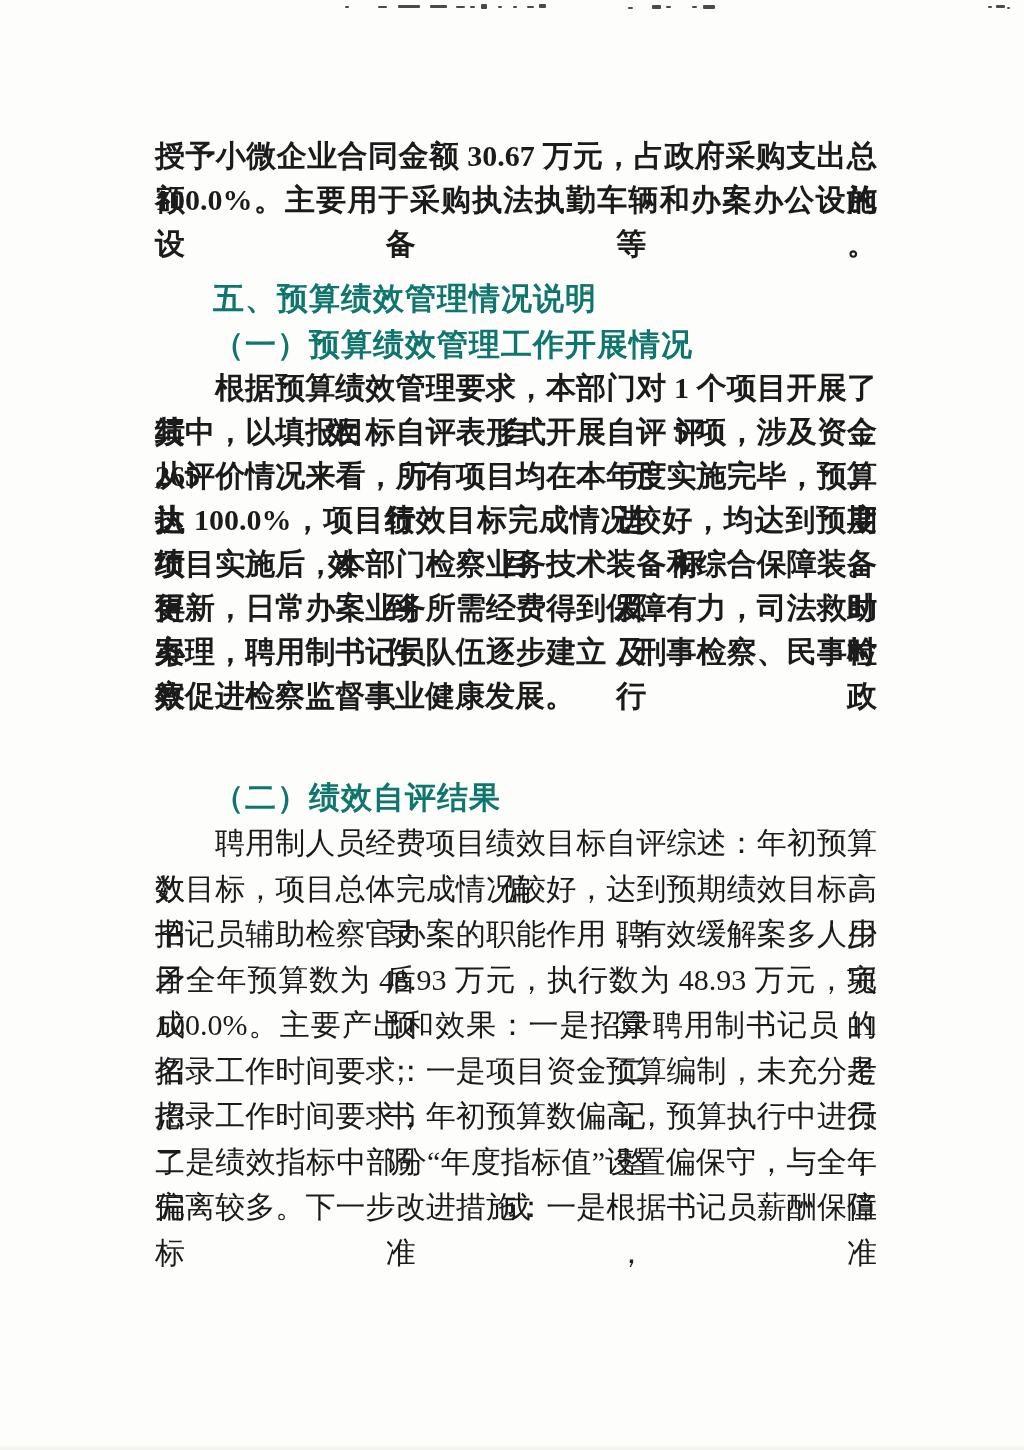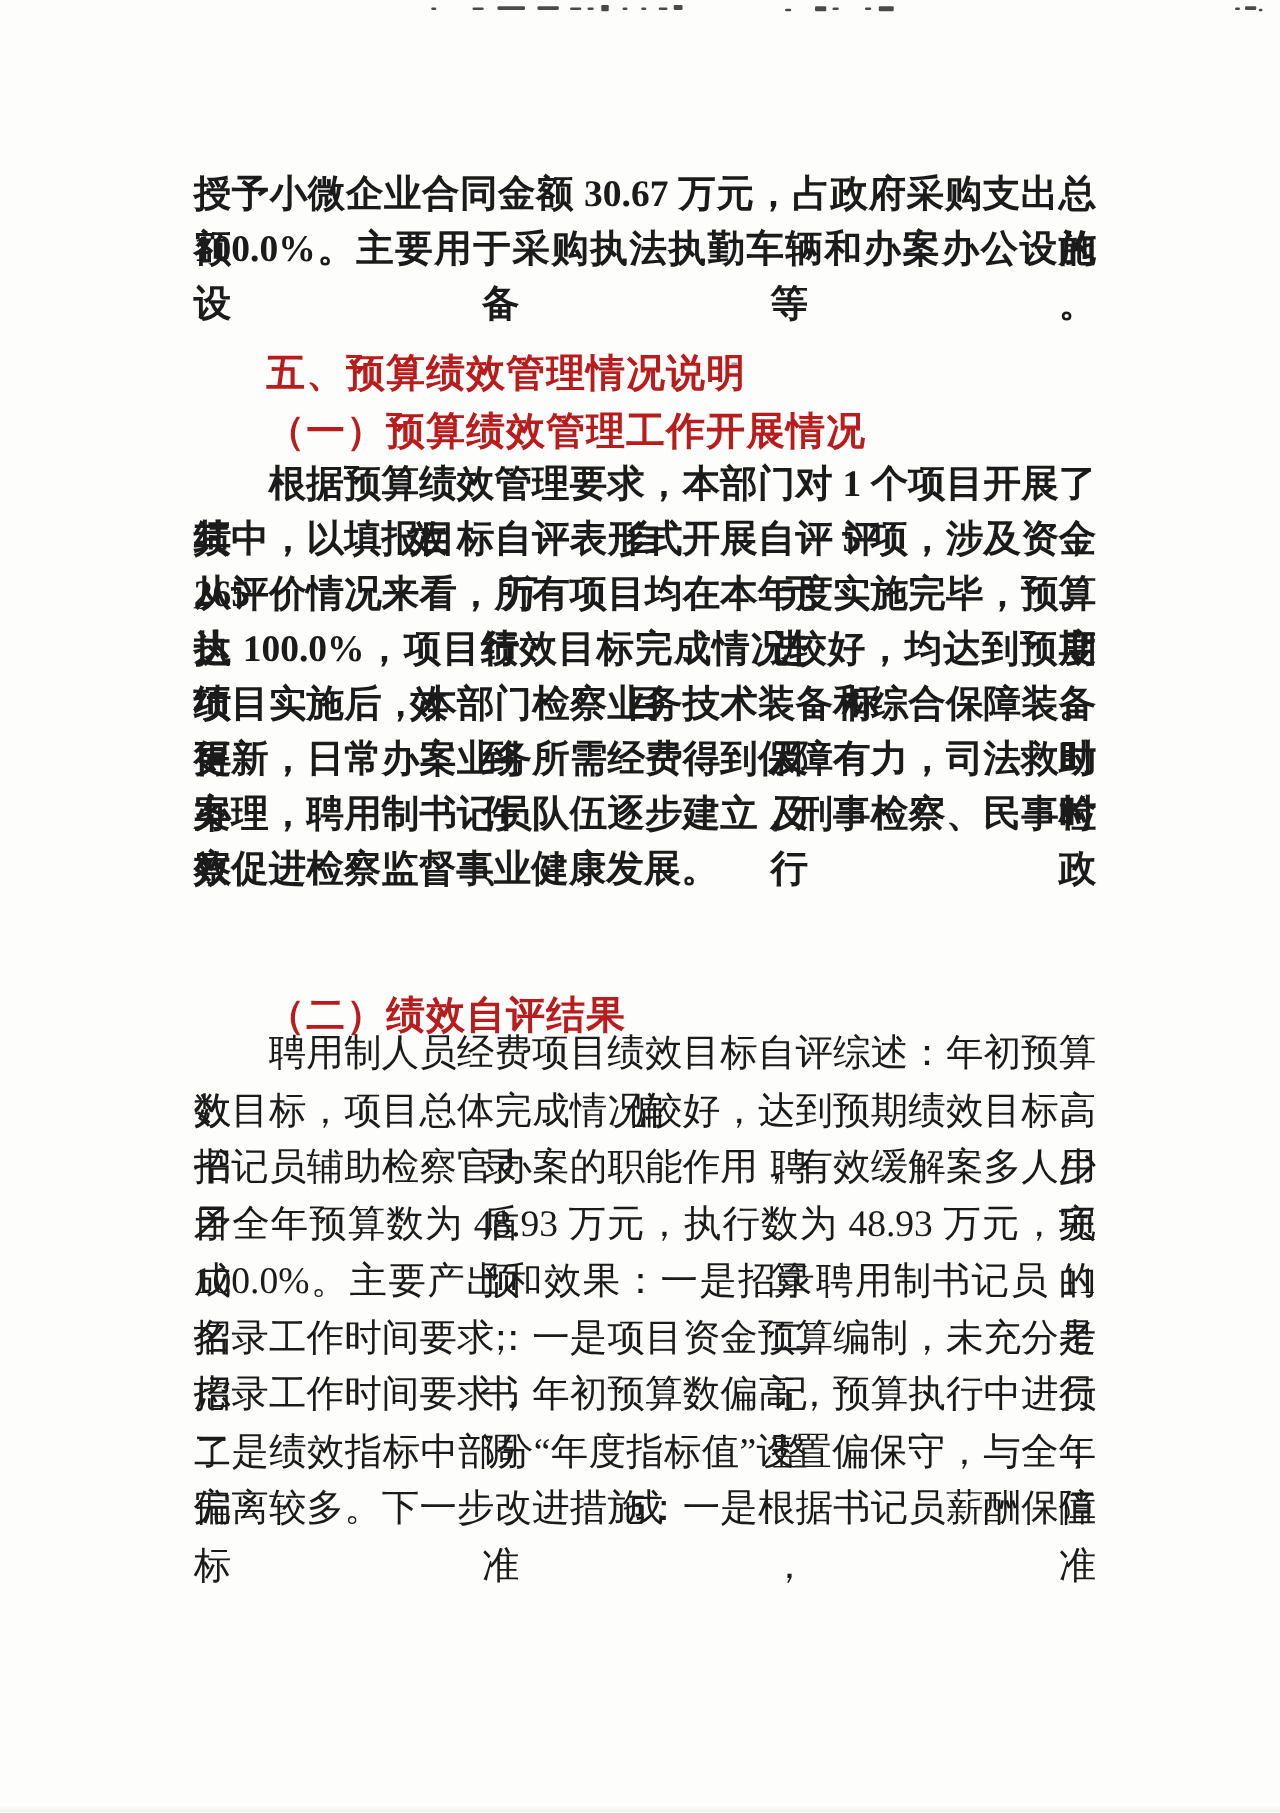--- a/index.html
+++ b/index.html
@@ -25,27 +25,27 @@
   .line.short { text-align-last:left; }
   .line.indent { text-indent:60px; }
   .heading {
     font-family:"Liberation Sans","DejaVu Sans",sans-serif;
     font-weight:700;
     font-size:31px;
     line-height:45px;
     letter-spacing:1px;
     padding-left:58px;
     text-align:left;
-    color:#b91c1c;
+    color:#0f766e;
   }
   .para-prev  { top:134px; }
   .h-section  { top:276px; }
   .h-sub1     { top:322px; }
   .para-sub1  { top:366px; }
-  .h-sub2     { top:775px;margin-top:14px; }
+  .h-sub2     { top:775px; }
   .para-sub2  { top:820px; }
 
   
   .noise { position:absolute; background:#4a4a4a; border-radius:1px; }
   .noise.faint { background:#9a9a9a; }
   .bottom-edge {
     position:absolute; left:0; right:0; bottom:0; height:5px;
     background:linear-gradient(#fdfdfc,#efefec);
   }
 </style>

